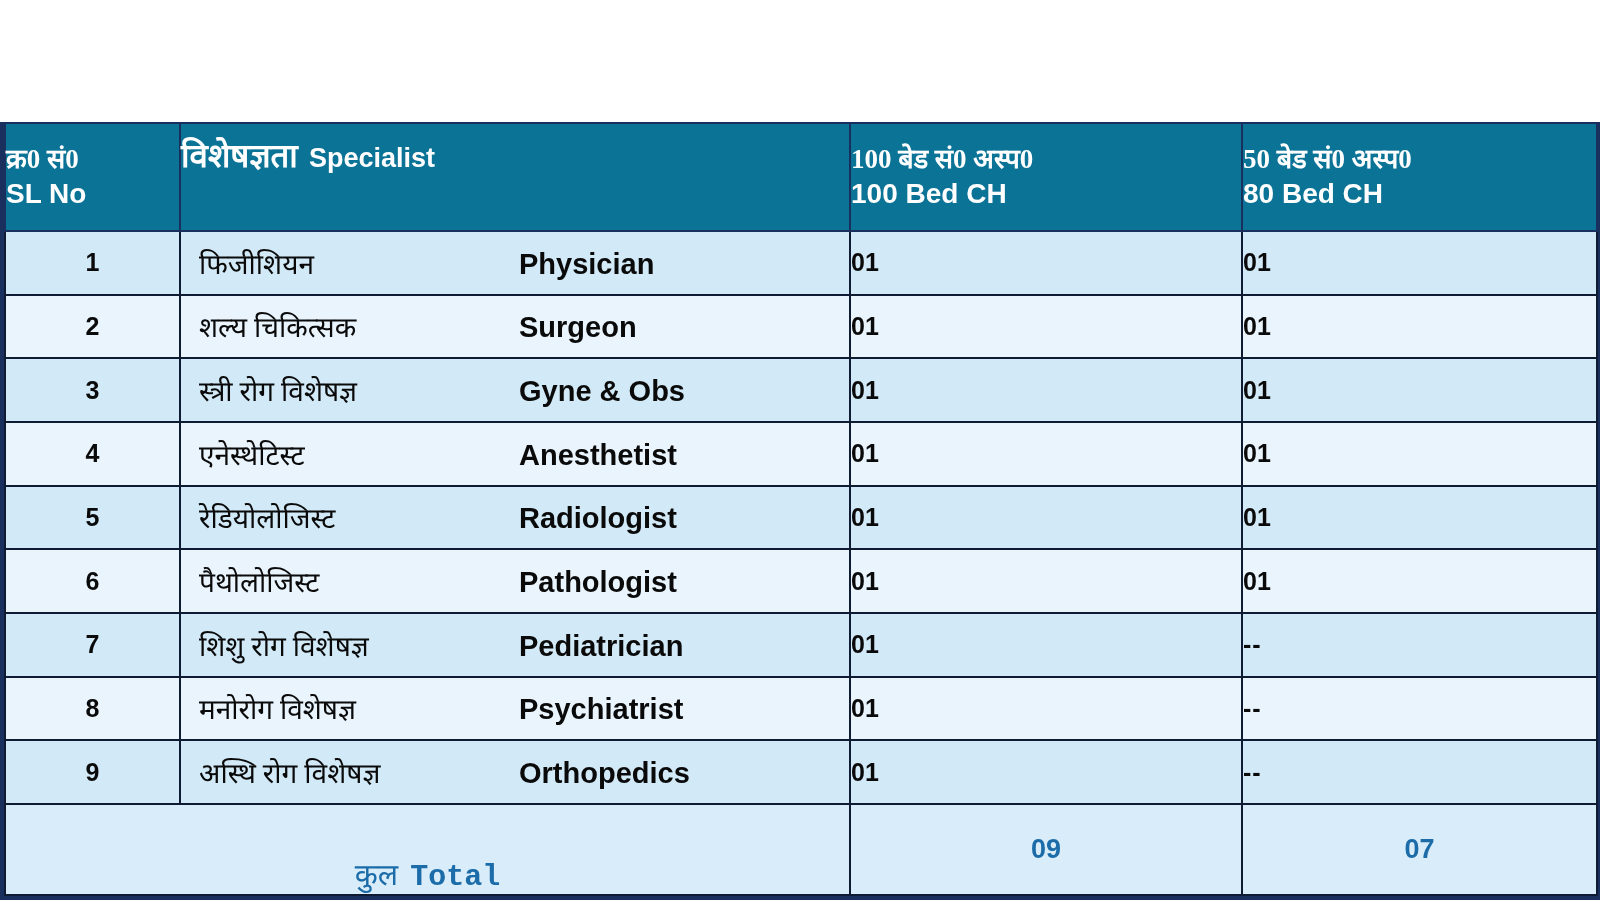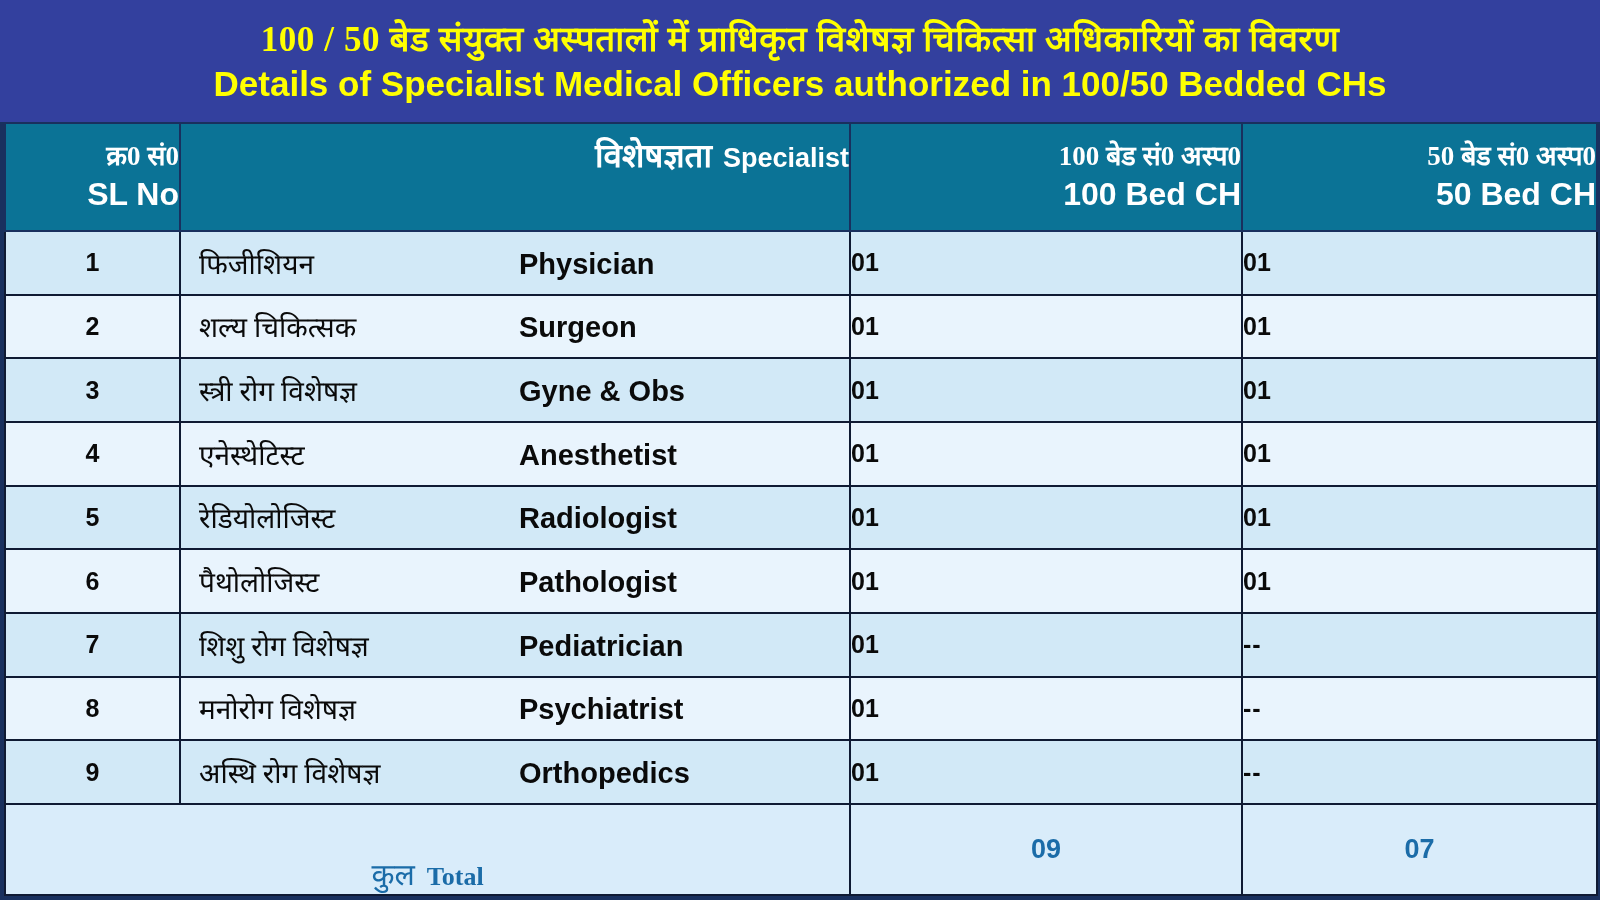--- a/index.html
+++ b/index.html
@@ -88,39 +88,39 @@
     color: #ffffff;
     border: 2px solid #19305e;
     padding: 0;
     height: 106px;
     vertical-align: middle;
     text-align: center;
   }
   .hdr-stack {
     display: flex;
     flex-direction: column;
-    align-items: flex-end;
+    align-items: flex-start;
     justify-content: center;
     line-height: 1.16;
   }
   .hdr-stack.top {
     justify-content: flex-start;
     padding-top: 8px;
     height: 88px;
   }
   .hdr-hi {
     font-family: "Liberation Serif", "DejaVu Serif", serif;
     font-weight: bold;
     font-size: 27px;
     white-space: nowrap;
   }
   .hdr-en {
     font-family: "Liberation Sans", sans-serif;
     font-weight: bold;
-    font-size: 32px;
+    font-size: 28px;
     white-space: nowrap;
     margin-top: 3px;
   }
   .hdr-inline {
     display: inline-flex;
     align-items: baseline;
     gap: 11px;
     white-space: nowrap;
   }
   .hdr-inline .hdr-hi { font-size: 33px; }
@@ -190,41 +190,37 @@
     gap: 12px;
     color: #1b6ca8;
     margin-top: 48px;
   }
   .total-hi {
     font-family: "Liberation Serif", "DejaVu Serif", serif;
     font-weight: normal;
     font-size: 30px;
   }
   .total-en {
-    font-family: Liberation Serif, serif;
-    font-weight: bold;
-    font-size: 26px;
+    font-family: Liberation Mono, monospace;
+    font-weight: bold;
+    font-size: 30px;
   }
   .total-num {
     text-align: center;
     color: #1b6ca8;
     font-family: "Liberation Sans", sans-serif;
     font-weight: bold;
     font-size: 27px;
   }
 </style>
 </head>
 <body>
 
 <div id="page">
 
-  <div class="title-banner">
-    <div class="title-hi">100 / 50 बेड संयुक्त अस्पतालों में प्राधिकृत विशेषज्ञ चिकित्सा अधिकारियों का विवरण</div>
-    <div class="title-en">Details of Specialist Medical Officers authorized in 100/50 Bedded CHs</div>
-  </div>
 
   <div class="table-wrap">
     <table class="grid">
       <colgroup>
         <col class="c-sl">
         <col class="c-spec">
         <col class="c-b100">
         <col class="c-b50">
       </colgroup>
 
@@ -246,21 +242,21 @@
           </th>
           <th>
             <div class="hdr-stack">
               <span class="hdr-hi">100 बेड सं0 अस्प0</span>
               <span class="hdr-en">100 Bed CH</span>
             </div>
           </th>
           <th>
             <div class="hdr-stack">
               <span class="hdr-hi">50 बेड सं0 अस्प0</span>
-              <span class="hdr-en">50 Bed CH</span>
+              <span class="hdr-en">80 Bed CH</span>
             </div>
           </th>
         </tr>
       </thead>
 
       <tbody>
         <tr class="odd">
           <td class="cell-sl">1</td>
           <td class="cell-spec">
             <div class="spec-flex">

